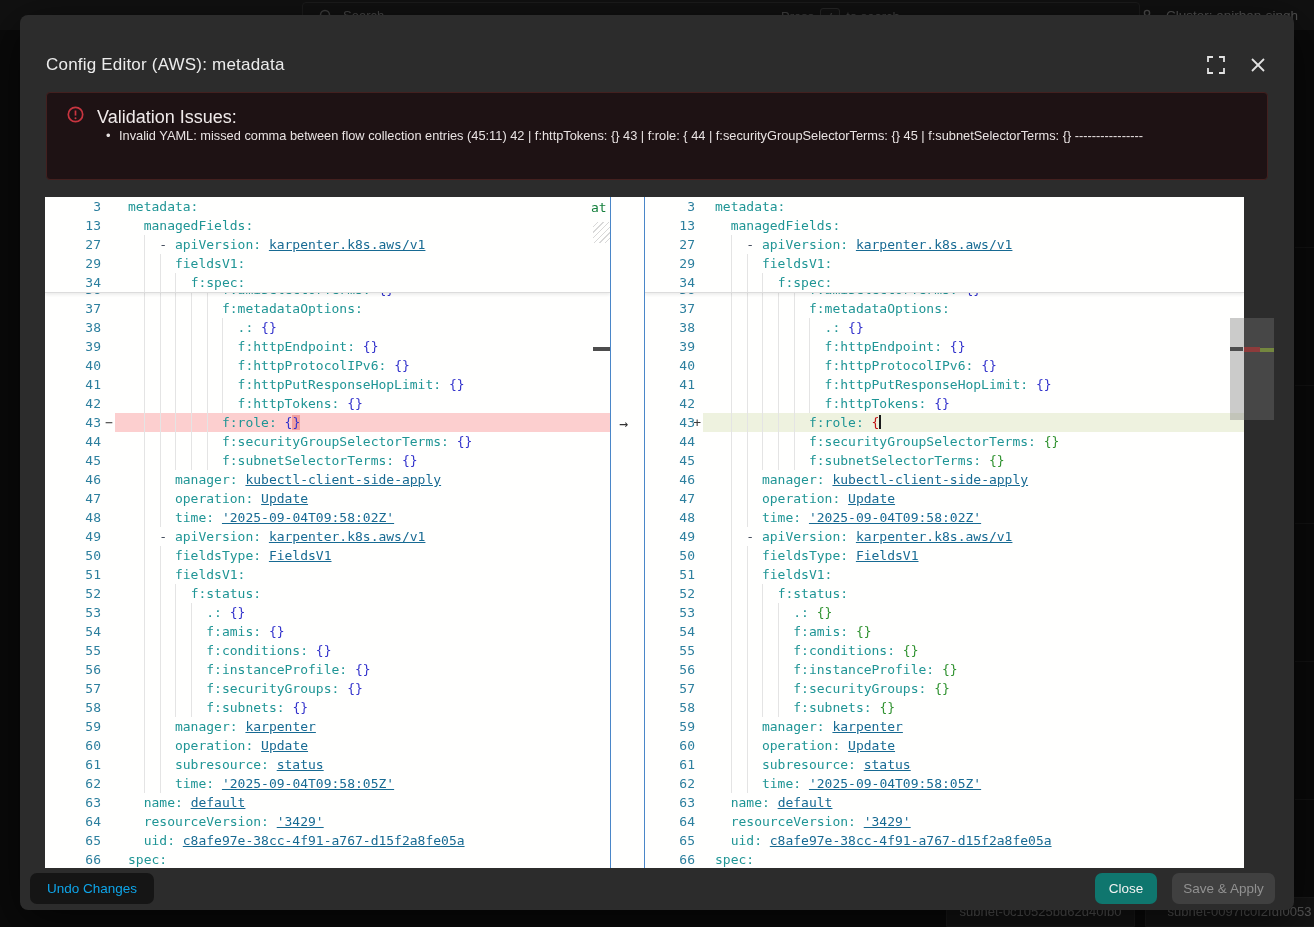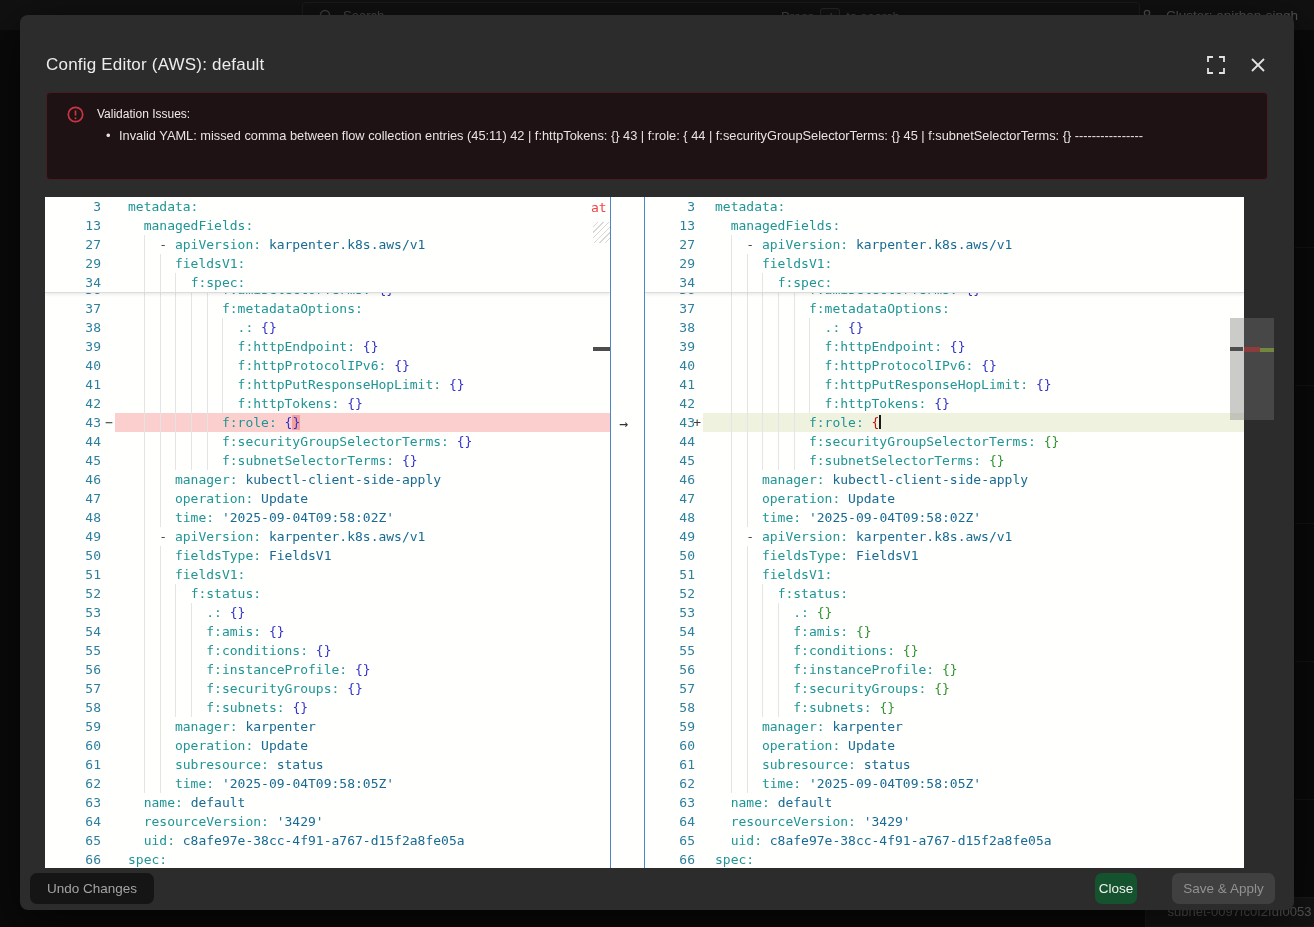--- a/index.html
+++ b/index.html
@@ -31,21 +31,21 @@
            background:#2c2c2c; border-radius:8px; box-shadow:0 12px 48px rgba(0,0,0,0.65); }
   #modal-title { position:absolute; left:26px; top:40px; color:#ececec; font-size:17px; font-weight:500; letter-spacing:.2px; }
   .hdr-btn { position:absolute; top:34px; width:32px; height:32px; display:flex; align-items:center; justify-content:center; cursor:pointer; }
   #btn-fullscreen { left:1180px; }
   #btn-close-x { left:1222px; }
 
   
   #banner { position:absolute; left:26px; top:77px; width:1222px; height:88px;
             background:#1e1214; border:1px solid #43201f; border-radius:4px; }
   #banner .vicon { position:absolute; left:20px; top:13px; }
-  #banner .vhead { position:absolute; left:50px; top:14px; color:#f0eaea; font-size:12px; }
+  #banner .vhead { position:absolute; left:50px; top:14px; color:#f0eaea; font-size:18px; }
   #banner .bullet { position:absolute; left:59px; top:35px; color:#e8e2e2; font-size:13px; }
   #banner .vline1 { position:absolute; left:72px; top:35px; width:1140px; color:#e8e2e2; font-size:12.8px; white-space:nowrap; overflow:hidden; }
   #banner .vline2 { position:absolute; left:72px; top:56px; color:#e8e2e2; font-size:12.8px; white-space:nowrap; }
 
   
   #editor { position:absolute; left:25px; top:182px; width:1199px; height:671px; background:#fffffe; overflow:hidden; }
   .pane { position:absolute; top:0; height:671px; overflow:hidden; background:#fffffe; }
   #pane-left  { left:0;    width:565px; }
   #pane-right { left:600px; width:599px; }
   #sash { position:absolute; left:565px; top:0; width:35px; height:671px; background:#fffffe;
@@ -57,56 +57,56 @@
               font-family:"DejaVu Sans Mono","Liberation Mono",monospace; font-size:13px; display:flex; }
   .gutter { flex:none; text-align:right; color:#2c7f9e; position:relative; }
   #pane-left  .gutter { width:70px; padding-right:14px; }
   #pane-right .gutter { width:58px; padding-right:8px; }
   .gutter .sign { position:absolute; right:2px; top:0; color:#3c3c3c; }
   .content { flex:1 1 auto; overflow:hidden; }
   #pane-left  .content { padding-left:13px; }
   #pane-right .content { padding-left:12px; }
 
   .tk-key { color:#1f9595; }
-  .tk-val { color:#176a93; }
+  .tk-val { color:#176a93;text-decoration:underline; }
   .tk-dash { color:#475060; }
   .tk-br-b { color:#3333cc; }
   .tk-br-g { color:#319331; }
   .tk-br-r { color:#c01111; }
   .chg-del { background:#f2a0a0; }
   .row-del .content { background-color:#fccfcf; }
   .row-ins .content { background-color:#eef2df; }
   .caret { display:inline-block; width:1.5px; height:14px; background:#1a1a1a; vertical-align:-2px; }
 
   .sticky { border-bottom:1px solid #dcdcdc; box-shadow:0 2px 3px rgba(0,0,0,0.07); position:relative; z-index:3; background:#fffffe; }
   .partial-strip { height:6px; overflow:hidden; position:relative; }
   .partial-strip .code-row { margin-top:-13px; }
 
   
   .ov-at { position:absolute; left:546px; top:3px; z-index:4; font-family:"DejaVu Sans Mono",monospace;
-           font-size:13px; color:#ef4444; background:#fffffe; }
+           font-size:13px; color:#15803d; background:#fffffe; }
   .ov-hatch { position:absolute; left:548px; top:25px; width:17px; height:21px; z-index:4;
               background:repeating-linear-gradient(135deg, #fffffe 0 3px, #d8d8d8 3px 4px); }
   .ov-dash { position:absolute; left:548px; top:150px; width:17px; height:4px; background:#4d4d4d; z-index:4; }
 
   
   .v-thumb { position:absolute; right:0; top:121px; width:14px; height:102px; background:rgba(140,140,140,0.45); z-index:5; cursor:pointer; }
   .v-dash  { position:absolute; right:1px; top:150px; width:13px; height:4px; background:#4d4d4d; z-index:6; }
 
   
   #diff-ruler { position:absolute; left:1224px; top:182px; width:30px; height:671px; }
   #diff-ruler .thumb { position:absolute; left:0; top:121px; width:30px; height:102px; background:rgba(255,255,255,0.13); }
   #diff-ruler .rmark { position:absolute; left:0; top:150px; width:16px; height:5px; background:#8e3b3b; }
   #diff-ruler .gmark { position:absolute; left:16px; top:151px; width:14px; height:4px; background:#74873f; }
 
   
   .footer-btn { position:absolute; top:858px; height:31px; border:none; border-radius:7px;
                 font-family:"Liberation Sans",sans-serif; font-size:13.5px; cursor:pointer; }
-  #btn-undo { left:10px;  width:124px; background:#151515; color:#a3a3a3; }
-  #btn-close { left:1075px; width:42px; background:#14532d; color:#f2f2f2; }
+  #btn-undo { left:10px;  width:124px; background:#151515; color:#0ea5e9; }
+  #btn-close { left:1075px; width:62px; background:#0f766e; color:#f2f2f2; }
   #btn-save { left:1152px; width:103px; background:#404040; color:#919191; cursor:default; }
 </style>
 </head>
 <body>
 
 <div id="backdrop">
   <div id="topbar">
     <div id="searchbox">
       <svg style="margin-left:16px" width="14" height="14" viewBox="0 0 14 14">
         <circle cx="6" cy="6" r="4.5" fill="none" stroke="#8a8a8a" stroke-width="1.5"></circle>
@@ -123,33 +123,34 @@
       <svg width="17" height="17" viewBox="0 0 17 17">
         <circle cx="5" cy="6" r="2.6" fill="none" stroke="#a8a8a8" stroke-width="1.4"></circle>
         <circle cx="11.5" cy="11.5" r="2.6" fill="none" stroke="#a8a8a8" stroke-width="1.4"></circle>
         <line x1="7" y1="7.8" x2="9.6" y2="9.8" stroke="#a8a8a8" stroke-width="1.4"></line>
       </svg>
       <span>Cluster: anirban-singh</span>
     </div>
   </div>
 
   <div id="bottom-table">
+      <div class="bcell" style="left: 946px; width: 189px;">subnet-0c10525bd62d40fb0</div>
       <div class="bcell" style="left: 1145px; width: 189px;">subnet-0097fc0f2fdf0053</div>
     </div>
   <div class="sliver-line" style="top:247px"></div>
   <div class="sliver-line" style="top:385px"></div>
   <div class="sliver-line" style="top:523px"></div>
   <div class="sliver-line" style="top:661px"></div>
   <div class="sliver-line" style="top:799px"></div>
 </div>
 
 <div id="scrim"></div>
 
 <div id="modal">
-  <div id="modal-title">Config Editor (AWS): default</div>
+  <div id="modal-title">Config Editor (AWS): metadata</div>
 
   <div class="hdr-btn" id="btn-fullscreen">
     <svg width="18" height="18" viewBox="0 0 18 18" fill="none" stroke="#e2e2e2" stroke-width="1.8">
       <path d="M1 6 V1 H6"></path>
         <path d="M12 1 H17 V6"></path>
         <path d="M17 12 V17 H12"></path>
         <path d="M6 17 H1 V12"></path>
     </svg>
   </div>
   <div class="hdr-btn" id="btn-close-x">

